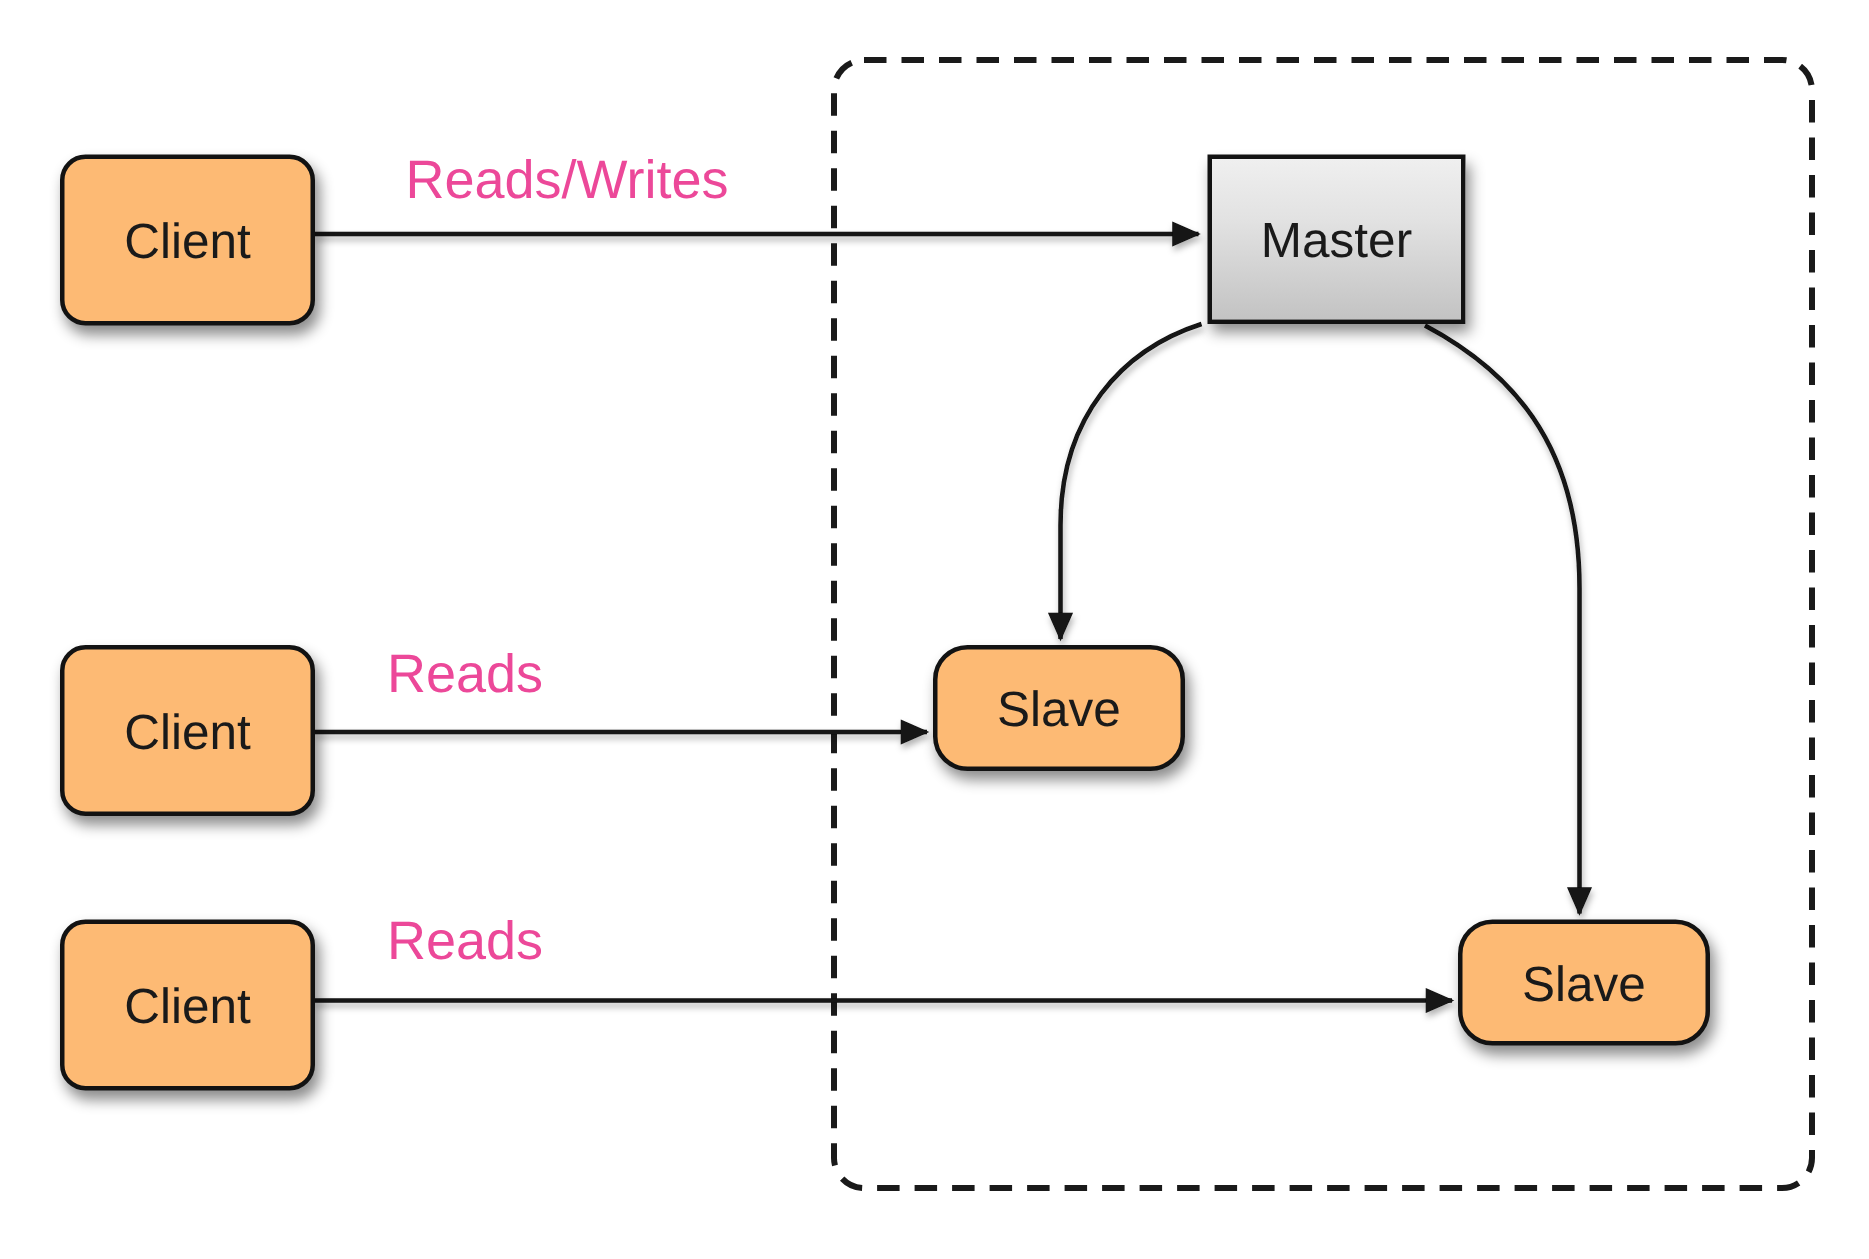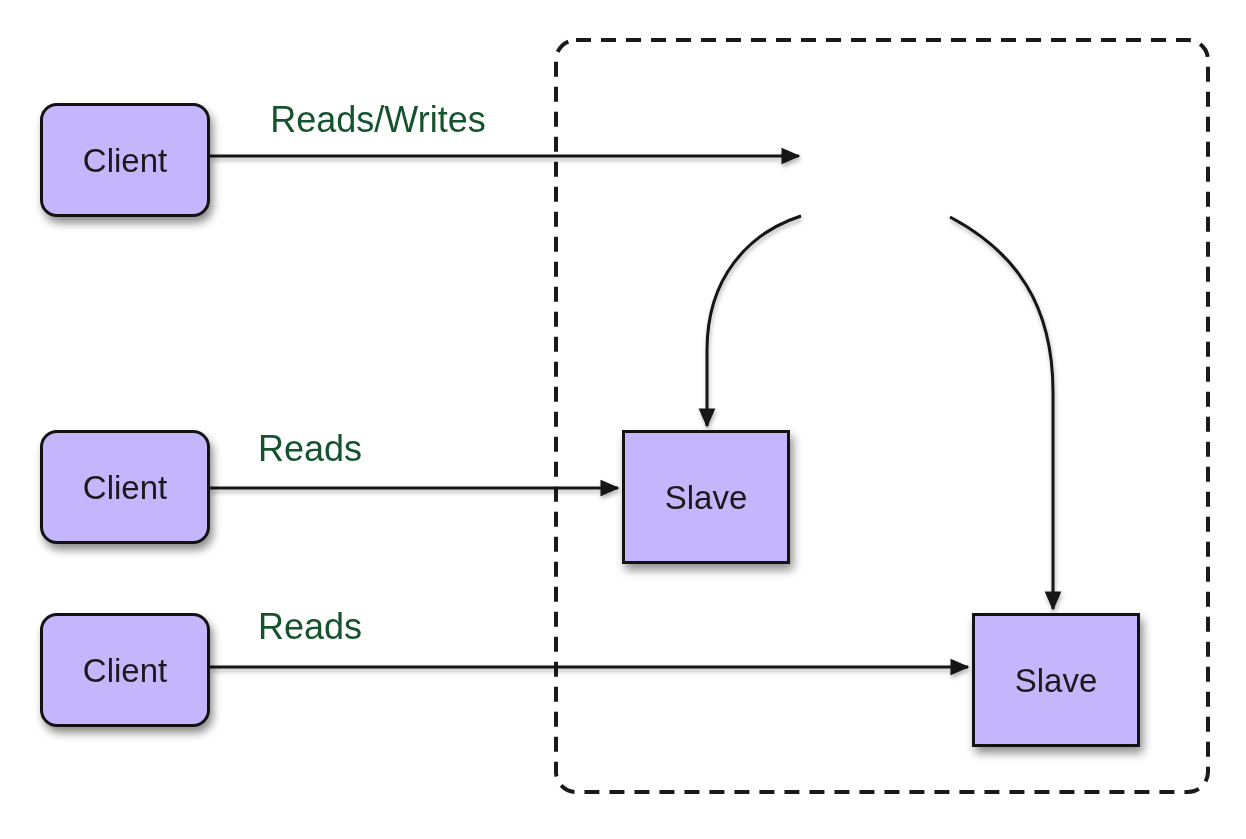--- a/index.html
+++ b/index.html
@@ -19,21 +19,21 @@
     position: absolute;
     left: 0;
     top: 0;
   }
   .node {
     position: absolute;
     display: flex;
     align-items: center;
     justify-content: center;
     border: 3px solid #121212;
-    background: #c4b5fd;
+    background: #fdba74;
     color: #1a1a1a;
     font-size: 33px;
     line-height: 1;
     box-shadow: 3px 6px 9px rgba(0,0,0,0.45);
     box-sizing: border-box;
   }
   .node.client {
     left: 40px;
     width: 170px;
     height: 114px;
@@ -41,26 +41,27 @@
   }
   .node.master {
     left: 805px;
     top: 103px;
     width: 172px;
     height: 113px;
     background: linear-gradient(180deg, #efefef 0%, #e2e2e2 38%, #c3c3c3 100%);
   }
   .node.slave {
     width: 168px;
-    height: 134px;
+    height: 84px;
+    border-radius: 23px;
   }
   .edge-label {
     position: absolute;
     transform: translate(-50%, -50%);
-    color: #14532d;
+    color: #ec4899;
     font-size: 36px;
     line-height: 1;
     white-space: nowrap;
   }
 </style>
 </head>
 <body>
 
 <div class="canvas">
 
@@ -95,20 +96,23 @@
   </div>
 
   <div class="node client" style="top:430px">
     <span>Client</span>
   </div>
 
   <div class="node client" style="top:613px">
     <span>Client</span>
   </div>
 
+  <div class="node master">
+    <span>Master</span>
+  </div>
 
   <div class="node slave" style="left:622px; top:430px">
     <span>Slave</span>
   </div>
 
   <div class="node slave" style="left:972px; top:613px">
     <span>Slave</span>
   </div>
 
   <div class="edge-label" style="left:378px; top:120px">Reads/Writes</div>

